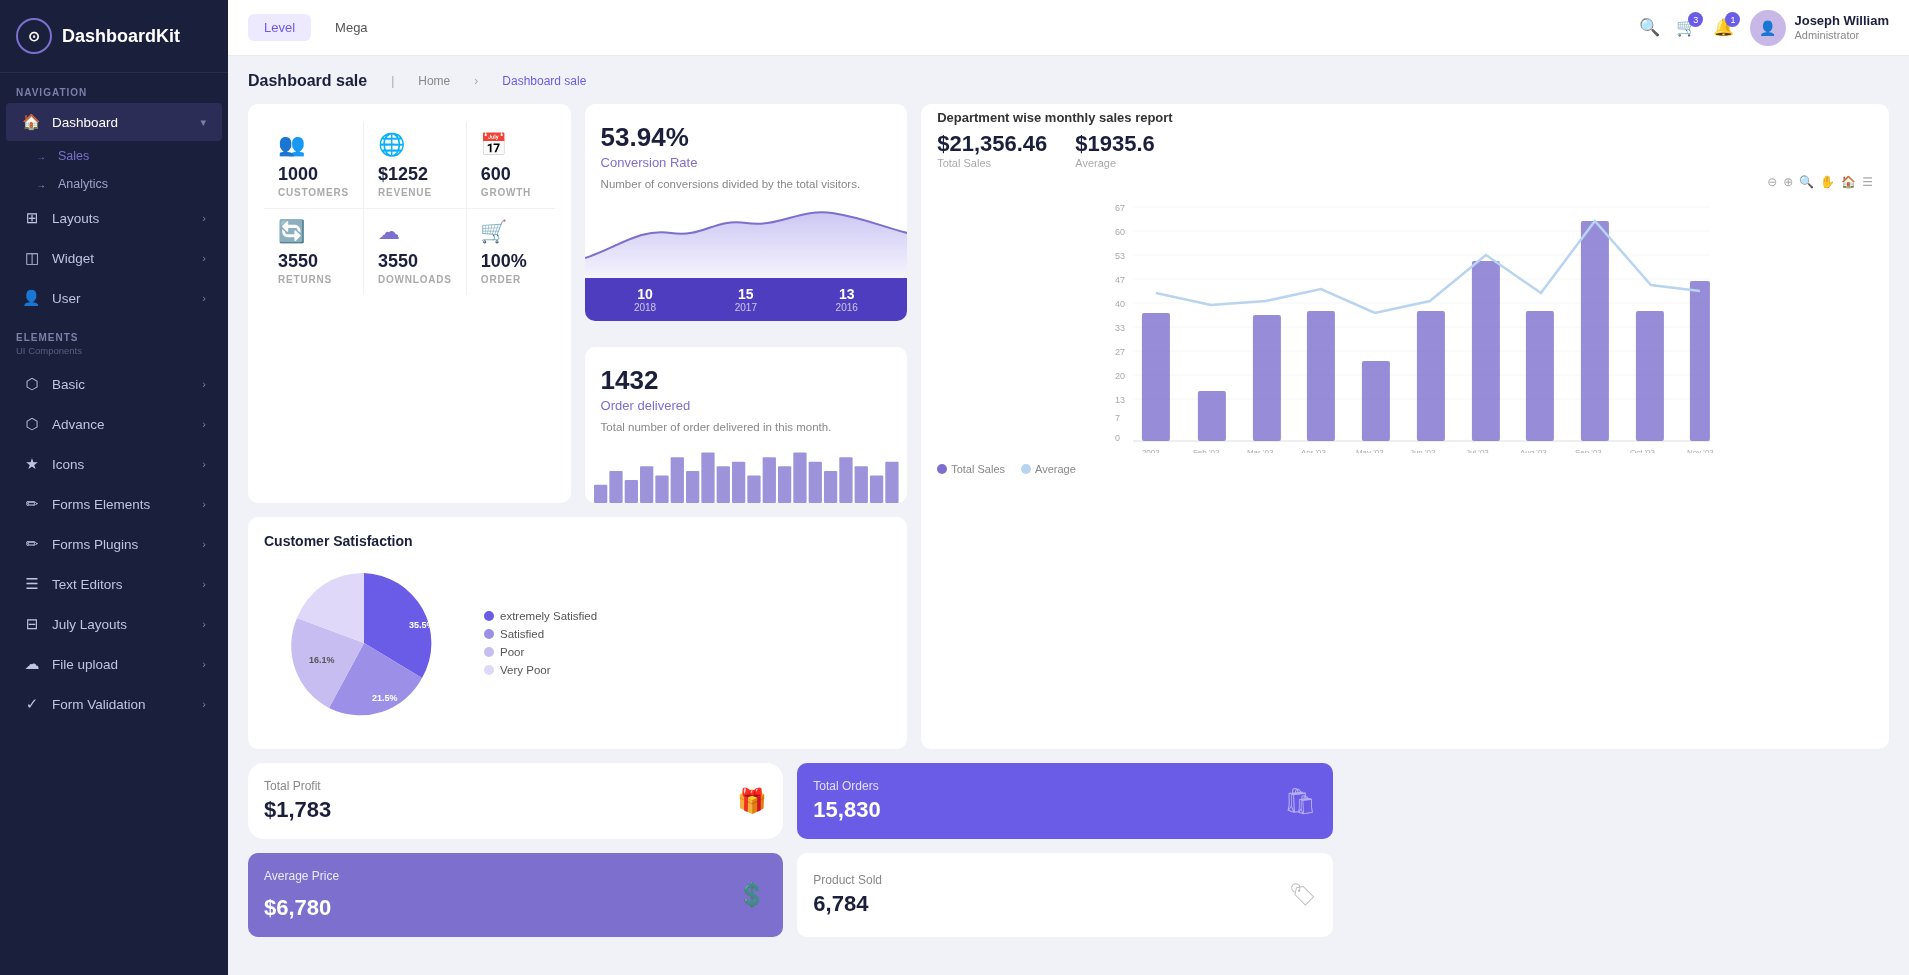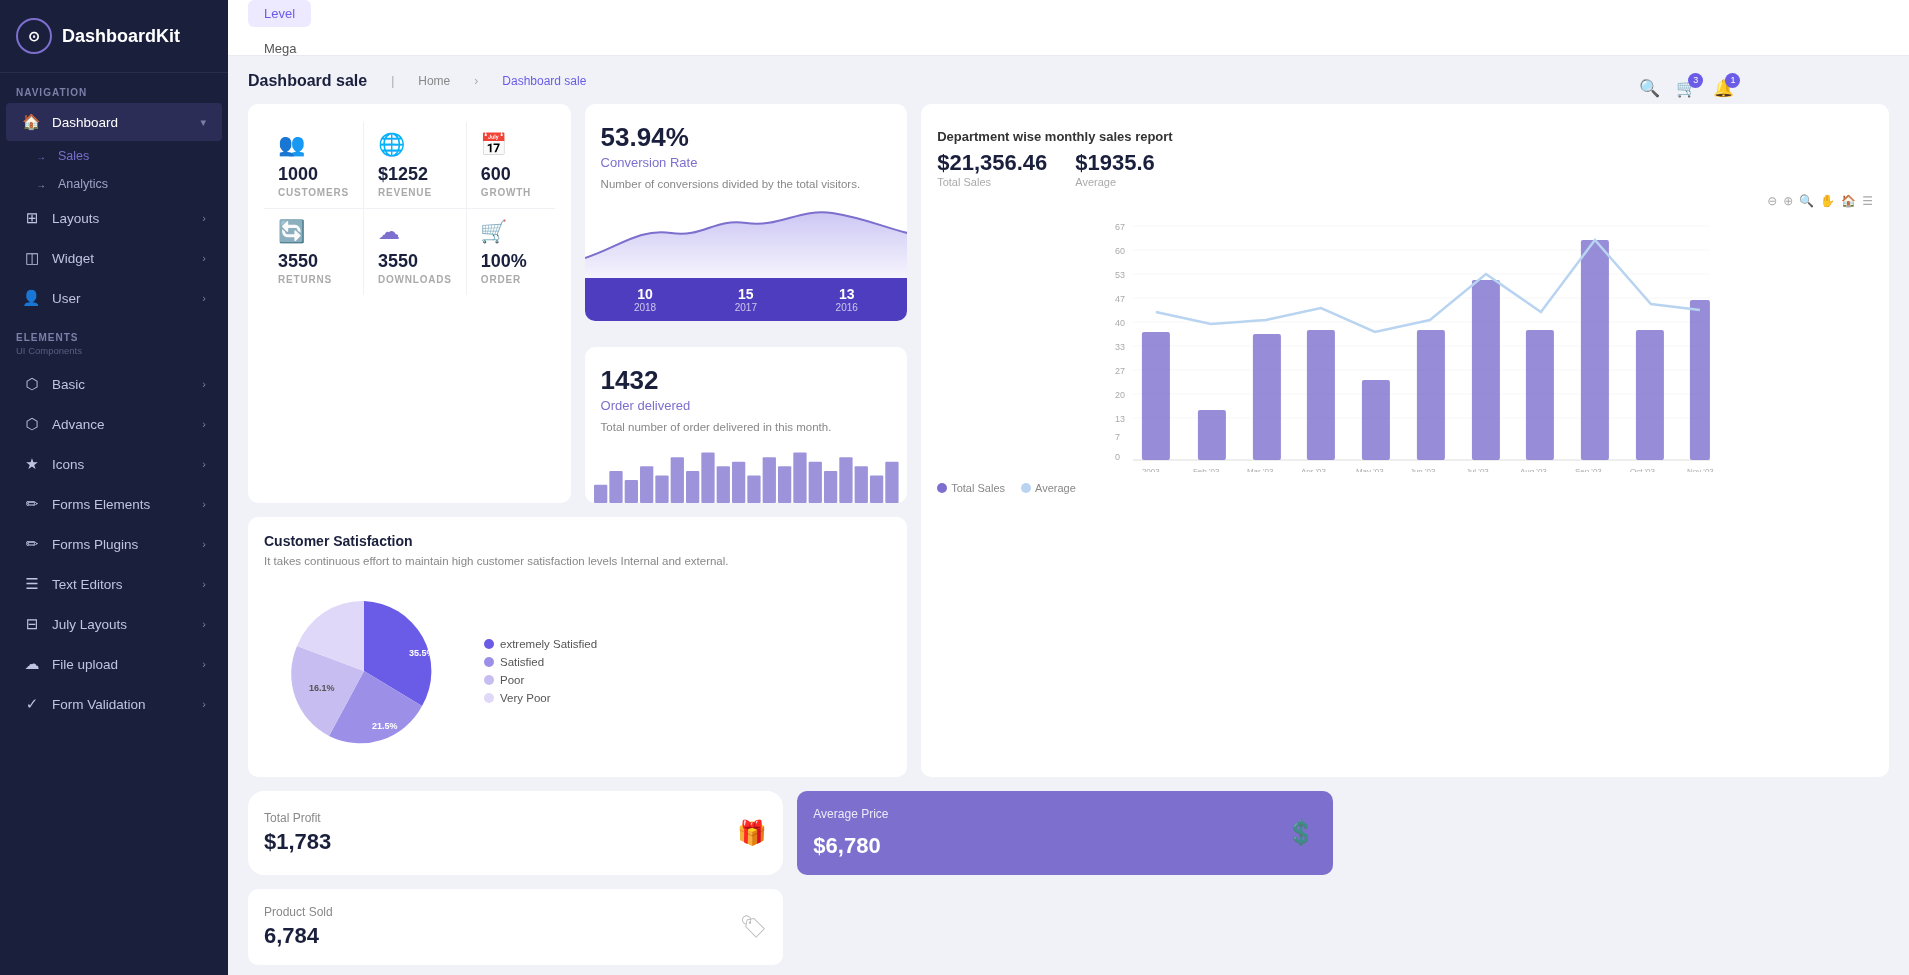--- a/index.html
+++ b/index.html
@@ -79,25 +79,24 @@
       display: flex;
       flex-direction: column;
       overflow: hidden;
     }
 
     
     .topnav {
       background: #fff;
       height: 56px;
       display: flex;
-      align-items: flex-start;
-      padding: 0 20px;
+      align-items: center;
+      padding: 7px 20px;
       border-bottom: 1px solid #e8eaf0;
       gap: 8px;
-      flex-direction: column;
     }
     .tab-btn {
       padding: 6px 16px;
       border-radius: 6px;
       border: none;
       cursor: pointer;
       font-size: 13px;
       font-weight: 500;
     }
     .tab-btn.active { background: #ede9ff; color: #6b5ce7; }
@@ -205,21 +204,21 @@
       padding: 8px 10px;
     }
     .date-label-item { text-align: center; }
     .date-label-num { font-size: 14px; font-weight: 700; color: #fff; }
     .date-label-year { font-size: 10px; color: rgba(255,255,255,0.7); }
 
     
     .dept-card {
       background: #fff;
       border-radius: 10px;
-      padding: 25px 16px;
+      padding: 6px 16px;
       grid-column: 3;
       grid-row: 1 / 3;
     }
     .dept-title { font-size: 13px; font-weight: 600; color: #333; margin-bottom: 6px; }
     .dept-totals { display: flex; gap: 28px; margin-bottom: 6px; }
     .dept-total-val { font-size: 22px; font-weight: 800; color: #1a1f3c; }
     .dept-total-label { font-size: 11px; color: #aaa; }
     .chart-controls { display: flex; justify-content: flex-end; gap: 6px; margin-bottom: 4px; font-size: 12px; color: #aaa; }
     .satisfaction-card {
       background: #fff;
@@ -603,21 +602,20 @@
           <div style="display:flex;align-items:center;gap:4px;">
             <span style="width:10px;height:10px;border-radius:50%;background:#b8d4f0;display:inline-block;"></span>
             <span>Average</span>
           </div>
         </div>
       </div>
 
       <div style="grid-column:1/3; grid-row:2;">
         <div class="satisfaction-card">
           <div class="satisfaction-title">Customer Satisfaction</div>
-          <div class="satisfaction-desc">It takes continuous effort to maintain high customer satisfaction levels Internal and external.</div>
           <div class="pie-area">
 
             <svg viewBox="0 0 200 180" style="width:200px;height:180px;flex-shrink:0;">
 
               <path d="M100,90 L100,20 A70,70 0 0,1 158,125 Z" fill="#6b5ce7"></path>
 
               <path d="M100,90 L158,125 A70,70 0 0,1 65,155 Z" fill="#9b8fe8"></path>
 
               <path d="M100,90 L65,155 A70,70 0 0,1 33,65 Z" fill="#c8bdf0"></path>
 
@@ -657,20 +655,27 @@
 
     <div style="display:grid; grid-template-columns: 2fr 1fr; gap:14px; margin-top:14px;">
       <div style="display:grid; grid-template-columns:1fr 1fr; gap:14px;">
         <div class="profit-card">
           <div>
             <div class="profit-label">Total Profit</div>
             <div class="profit-val">$1,783</div>
           </div>
           <span class="profit-icon">🎁</span>
         </div>
+        <div class="orders-card">
+          <div>
+            <div class="orders-label">Total Orders</div>
+            <div class="orders-val">15,830</div>
+          </div>
+          <span class="orders-icon">🛍</span>
+        </div>
         <div class="avg-card">
           <div>
             <div class="avg-label">Average Price</div>
             <div class="avg-val">$6,780</div>
           </div>
           <span style="font-size:24px;color:rgba(255,255,255,0.5);">💲</span>
         </div>
         <div class="product-card">
           <div>
             <div class="product-label">Product Sold</div>

